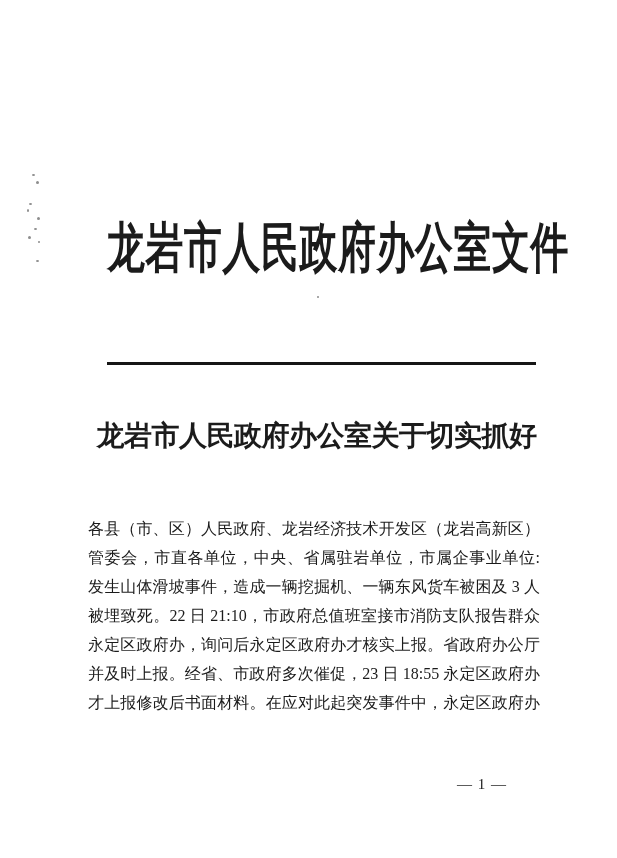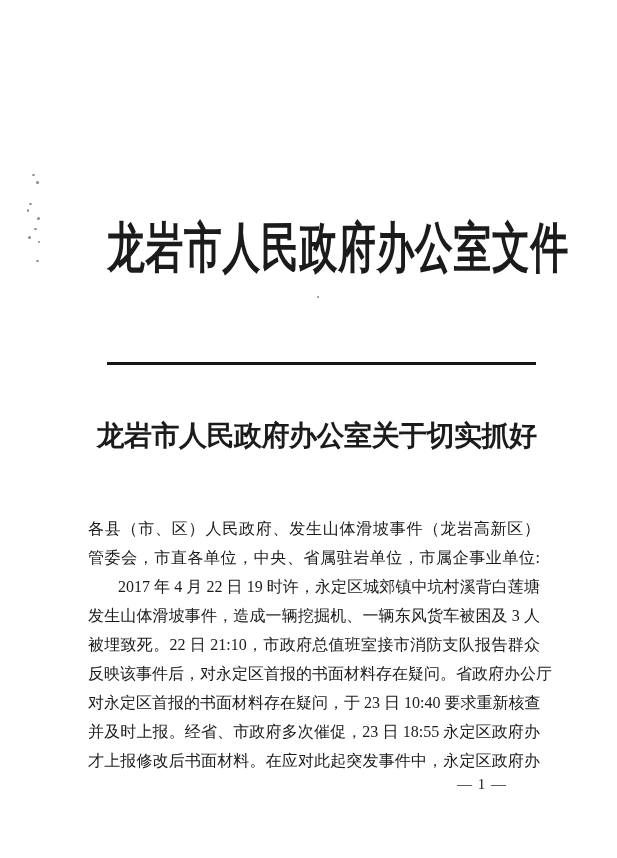--- a/index.html
+++ b/index.html
@@ -137,26 +137,24 @@
   </div>
 
 
   <div class="rule"></div>
 
   <div class="doc-title">
     <div>龙岩市人民政府办公室关于切实抓好</div>
   </div>
 
   <div class="body-block">
-    <div class="body-line">各县（市、区）人民政府、发生山体滑坡事件（龙岩高新区）</div>
+    <div class="body-line">各县（市、区）人民政府、龙岩经济技术开发区（龙岩高新区）</div>
     <div class="body-line">管委会，市直各单位，中央、省属驻岩单位，市属企事业单位:</div>
-    <div class="body-line indent">2017 年 4 月 22 日 19 时许，永定区城郊镇中坑村溪背白莲塘</div>
     <div class="body-line">发生山体滑坡事件，造成一辆挖掘机、一辆东风货车被困及 3 人</div>
     <div class="body-line">被埋致死。22 日 21:10，市政府总值班室接市消防支队报告群众</div>
-    <div class="body-line">反映该事件后，对永定区首报的书面材料存在疑问。省政府办公厅</div>
-    <div class="body-line">对永定区首报的书面材料存在疑问，于 23 日 10:40 要求重新核查</div>
+    <div class="body-line">永定区政府办，询问后永定区政府办才核实上报。省政府办公厅</div>
     <div class="body-line">并及时上报。经省、市政府多次催促，23 日 18:55 永定区政府办</div>
     <div class="body-line">才上报修改后书面材料。在应对此起突发事件中，永定区政府办</div>
   </div>
 
   <div class="page-number">— 1 —</div>
 
 </div>
 
 </body></html>

